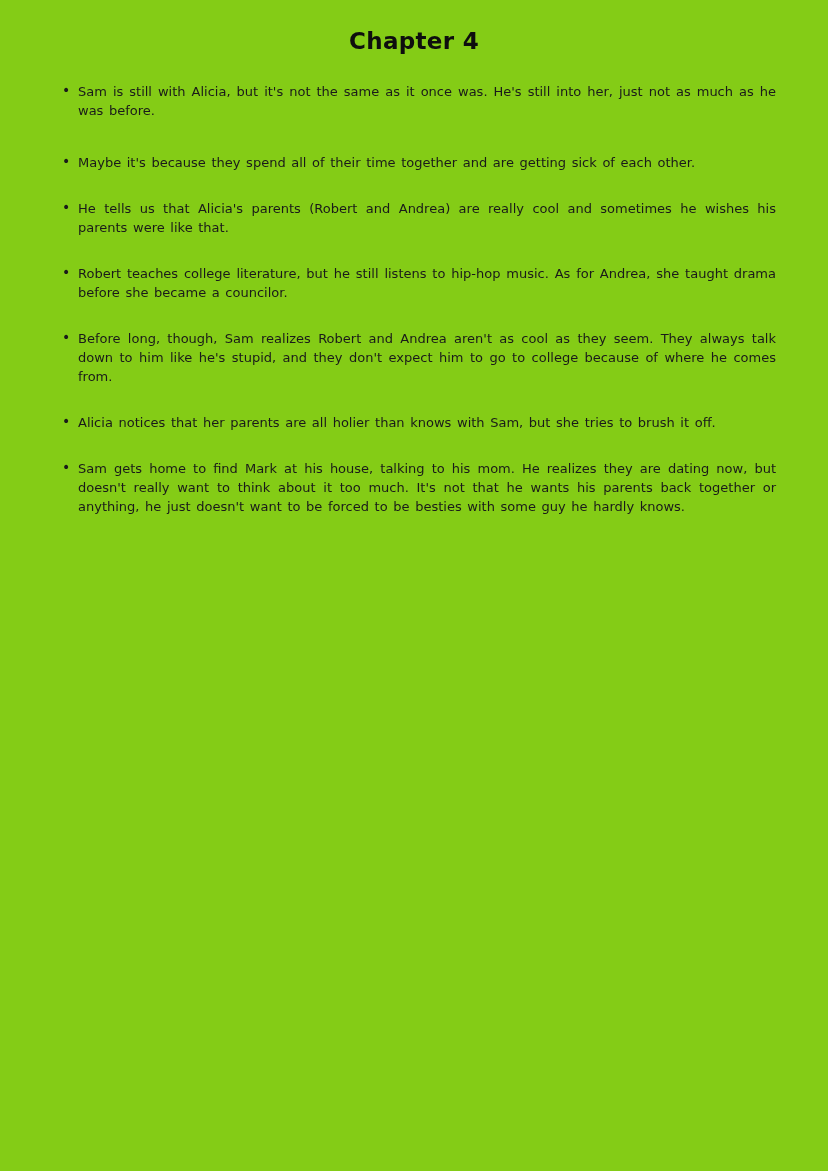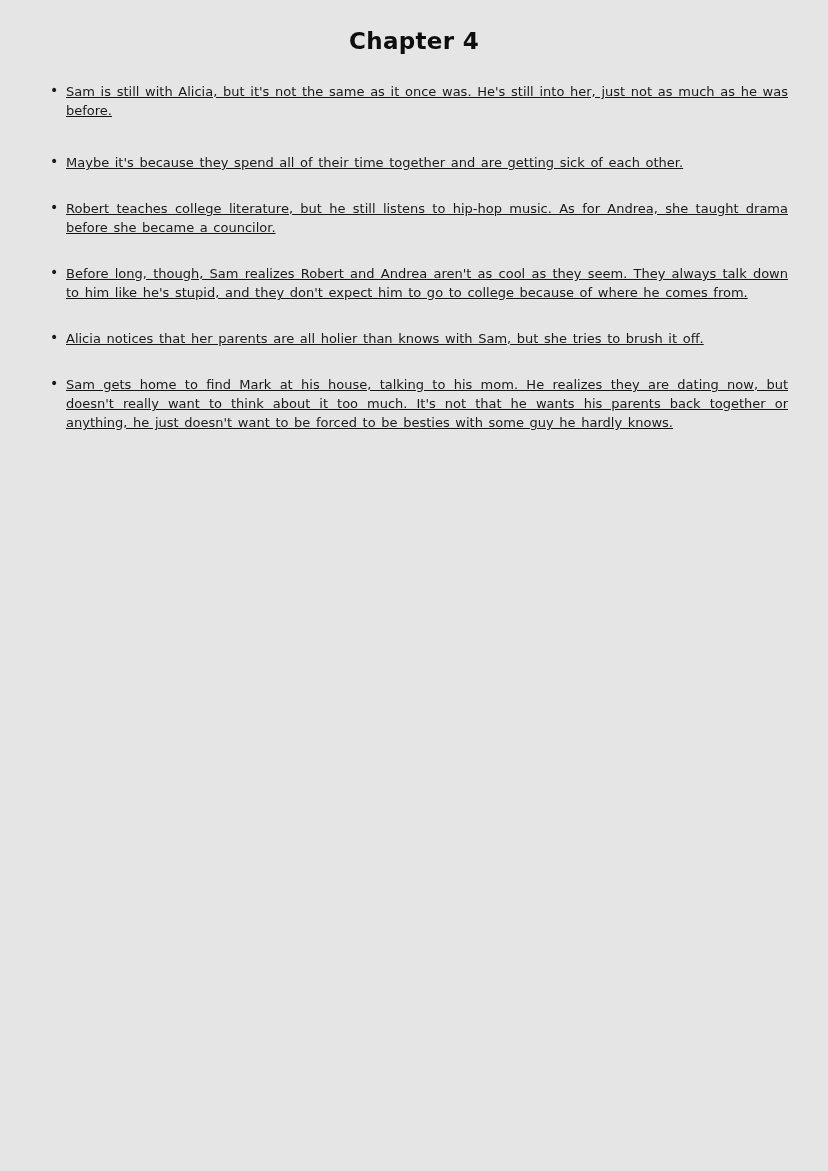--- a/index.html
+++ b/index.html
@@ -4,38 +4,37 @@
 <style>
   html, body {
     margin: 0;
     padding: 0;
     background: #ffffff;
   }
   .page {
     width: 828px;
     min-height: 1171px;
     box-sizing: border-box;
-    background: #e5e5e5;
+    background: #84cc16;
     padding: 20px 36px 40px 36px;
     font-family: "DejaVu Sans", sans-serif;
     color: #161616;
   }
   .page-title {
     text-align: center;
     font-size: 23px;
     font-weight: 700;
     margin: 8px 0 28px 0;
     letter-spacing: 0.3px;
     color: #0e0e0e;
   }
   .notes-list {
-    margin: 4px;
+    margin: 16px;
     padding: 0 0 0 14px;
     list-style: none;
-    text-decoration: underline;
   }
   .notes-list li {
     position: relative;
     padding-left: 12px;
     font-size: 13px;
     line-height: 19px;
     text-align: justify;
     word-spacing: 1.5px;
     margin-bottom: 27px;
     color: #1a1a1a;
@@ -56,18 +55,19 @@
   }
 </style>
 </head>
 <body>
 
 <div class="page">
   <h1 class="page-title">Chapter 4</h1>
   <ul class="notes-list">
       <li>Sam is still with Alicia, but it's not the same as it once was. He's still into her, just not as much as he was before.</li>
       <li>Maybe it's because they spend all of their time together and are getting sick of each other.</li>
+      <li>He tells us that Alicia's parents (Robert and Andrea) are really cool and sometimes he wishes his parents were like that.</li>
       <li>Robert teaches college literature, but he still listens to hip-hop music. As for Andrea, she taught drama before she became a councilor.</li>
       <li>Before long, though, Sam realizes Robert and Andrea aren't as cool as they seem. They always talk down to him like he's stupid, and they don't expect him to go to college because of where he comes from.</li>
       <li>Alicia notices that her parents are all holier than knows with Sam, but she tries to brush it off.</li>
       <li>Sam gets home to find Mark at his house, talking to his mom. He realizes they are dating now, but doesn't really want to think about it too much. It's not that he wants his parents back together or anything, he just doesn't want to be forced to be besties with some guy he hardly knows.</li>
     </ul>
 </div>
 
 </body></html>

